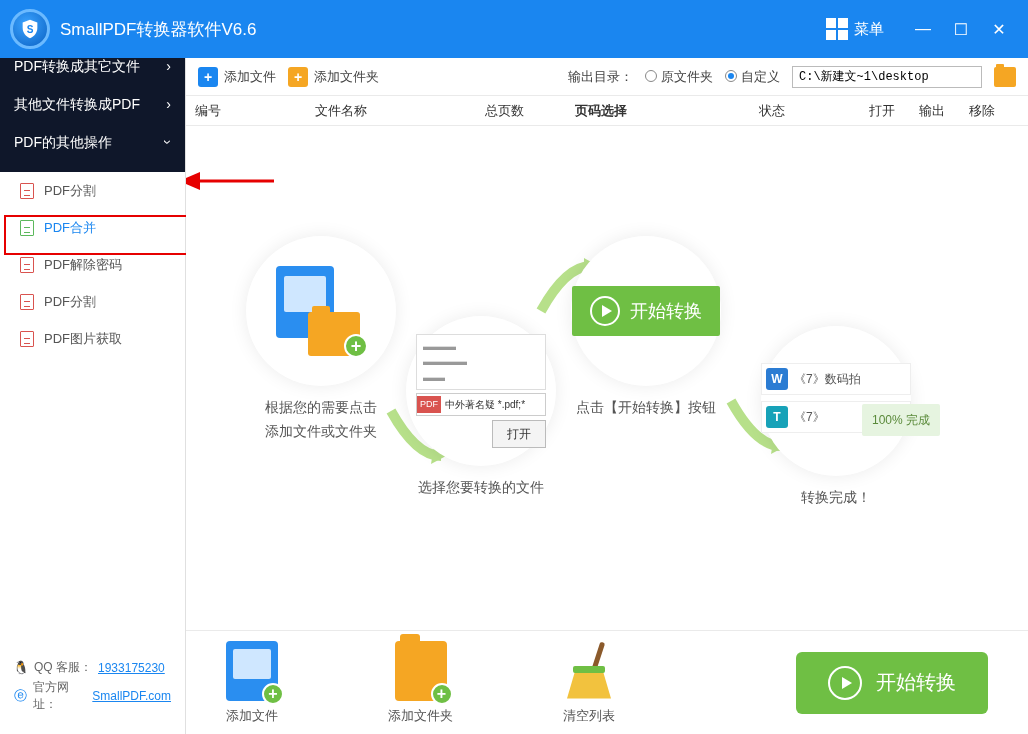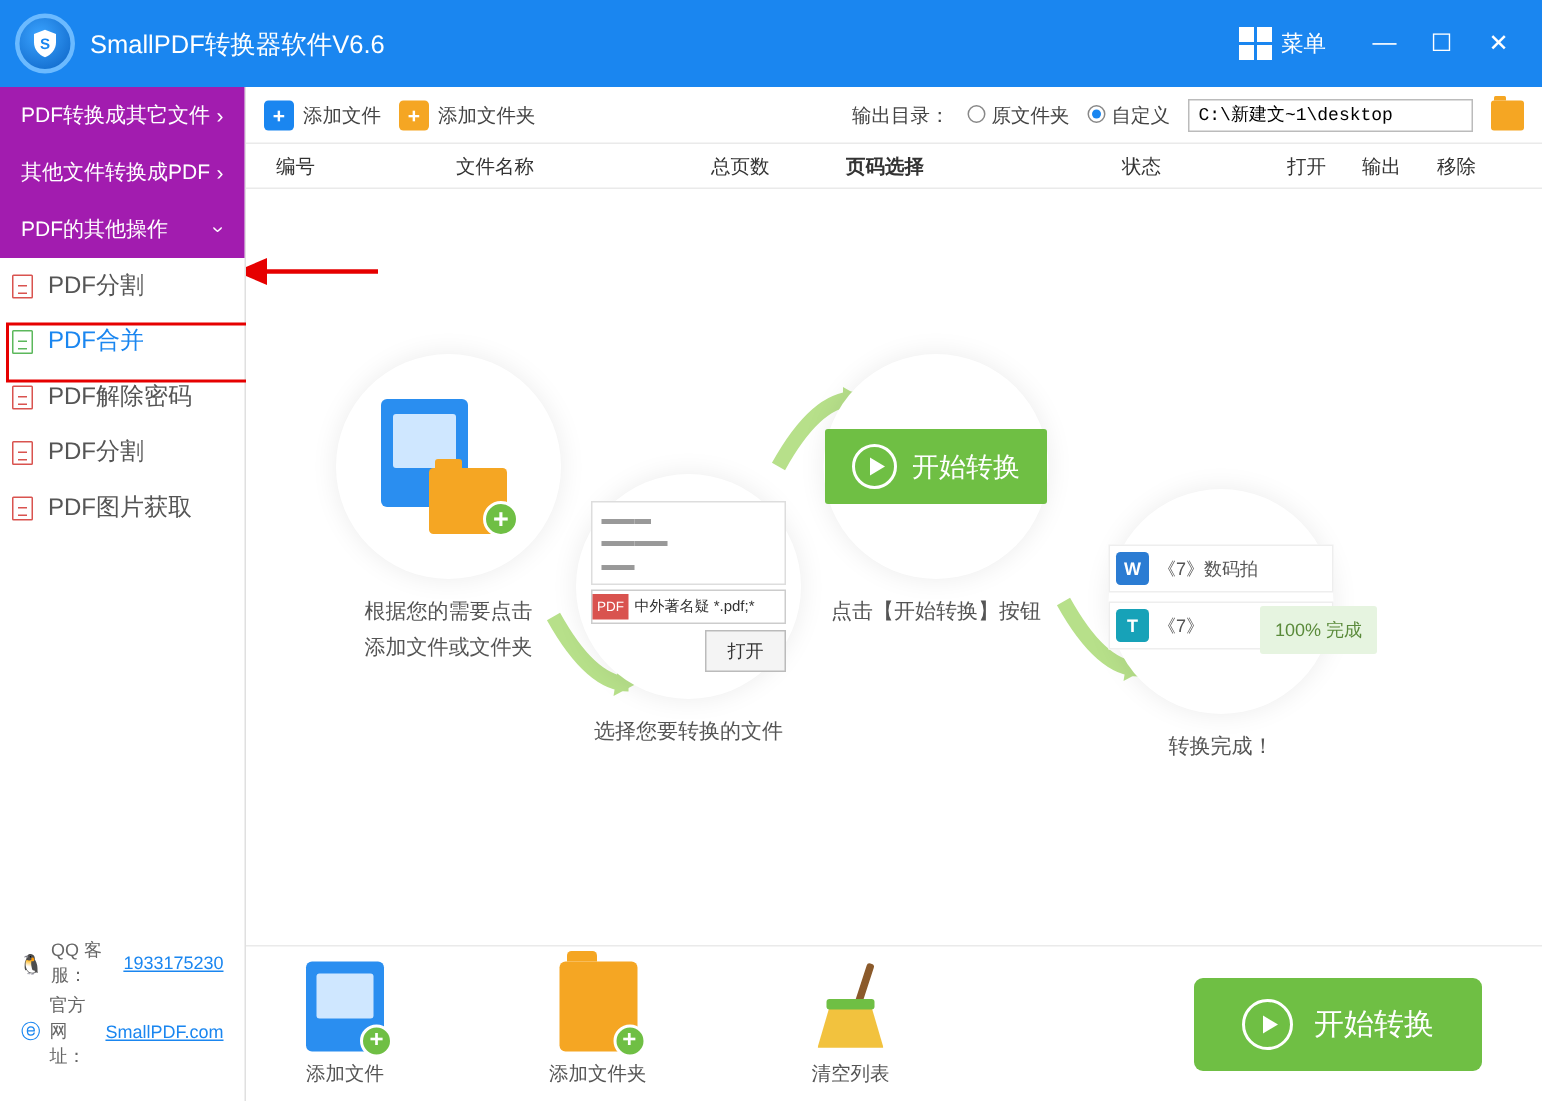--- a/index.html
+++ b/index.html
@@ -11,24 +11,24 @@
 .app-title { margin-left: 10px; font-size: 17px; }
 .titlebar-spacer { flex: 1; }
 .menu-btn { display: flex; align-items: center; gap: 6px; font-size: 15px; margin-right: 20px; cursor: pointer; }
 .menu-squares { display: grid; grid-template-columns: 10px 10px; grid-template-rows: 10px 10px; gap: 2px; }
 .menu-squares span { background: #fff; }
 .win-btn { width: 30px; height: 30px; display: flex; align-items: center; justify-content: center; margin: 0 4px; cursor: pointer; font-size: 16px; }
 
 .body-wrap { display: flex; height: 676px; }
 
 .sidebar { width: 200px; background: #fff; border-right: 1px solid #e0e0e0; display: flex; flex-direction: column; }
-.side-cat { height: 38px; background: #a21caf; color: #fff; display: flex; align-items: center; justify-content: space-between; padding: 0 14px; font-size: 14px; cursor: pointer; }
+.side-cat { height: 38px; background: #0f172a; color: #fff; display: flex; align-items: flex-start; justify-content: space-between; padding: 0 14px; font-size: 14px; cursor: pointer; }
 .side-cat .chev { font-size: 14px; }
 .side-items { flex: 0 0 auto; }
-.side-item { height: 37px; display: flex; align-items: center; padding-left: 8px; font-size: 16px; color: #555; cursor: pointer; gap: 10px; }
+.side-item { height: 37px; display: flex; align-items: center; padding-left: 20px; font-size: 13px; color: #555; cursor: pointer; gap: 10px; }
 .side-item .fi { width: 14px; height: 16px; border: 1px solid #d9534f; border-radius: 1px; position: relative; }
 .side-item .fi::after { content: ""; position: absolute; left: 3px; right: 3px; top: 6px; height: 4px; border-top: 1px solid #d9534f; border-bottom: 1px solid #d9534f; }
 .side-item.green .fi { border-color: #5cb85c; }
 .side-item.green .fi::after { border-color: #5cb85c; }
 .side-item.active { color: #1a86f0; }
 .highlight-box { position: absolute; border: 2px solid #e60000; pointer-events: none; }
 .arrow-svg { position: absolute; pointer-events: none; }
 
 .side-footer { margin-top: auto; padding: 10px 14px 18px; font-size: 12px; color: #666; }
 .side-footer a { color: #1a86f0; text-decoration: underline; }
@@ -42,21 +42,21 @@
 .tb-ico { width: 20px; height: 20px; border-radius: 3px; display: flex; align-items: center; justify-content: center; color: #fff; font-size: 14px; font-weight: bold; }
 .tb-ico.blue { background: #1a86f0; }
 .tb-ico.orange { background: #f5a623; }
 .toolbar-spacer { flex: 1; }
 .radio { width: 12px; height: 12px; border: 1px solid #888; border-radius: 50%; display: inline-block; margin-right: 4px; vertical-align: -1px; position: relative; }
 .radio.on::after { content: ""; position: absolute; inset: 2px; background: #1a86f0; border-radius: 50%; }
 .path-input { width: 190px; height: 22px; border: 1px solid #bbb; padding: 0 6px; font-size: 12px; font-family: "Courier New", monospace; }
 .folder-ico { width: 22px; height: 20px; background: #f5a623; border-radius: 2px; cursor: pointer; position: relative; }
 .folder-ico::before { content: ""; position: absolute; top: -3px; left: 2px; width: 8px; height: 3px; background: #f5a623; border-radius: 1px 1px 0 0; }
 
-.table-head { height: 30px; display: flex; align-items: center; padding: 0 20px; font-size: 13px; color: #333; border-bottom: 1px solid #eaeaea; }
+.table-head { height: 30px; display: flex; align-items: center; padding: 0 9px; font-size: 13px; color: #333; border-bottom: 1px solid #eaeaea; }
 .th { text-align: left; }
 .th.c1 { width: 120px; }
 .th.c2 { width: 170px; }
 .th.c3 { width: 90px; }
 .th.c4 { width: 160px; font-weight: bold; }
 .th.c5 { width: 110px; margin-left: 24px; }
 .th.c6 { width: 50px; }
 .th.c7 { width: 50px; }
 .th.c8 { width: 50px; }
 

